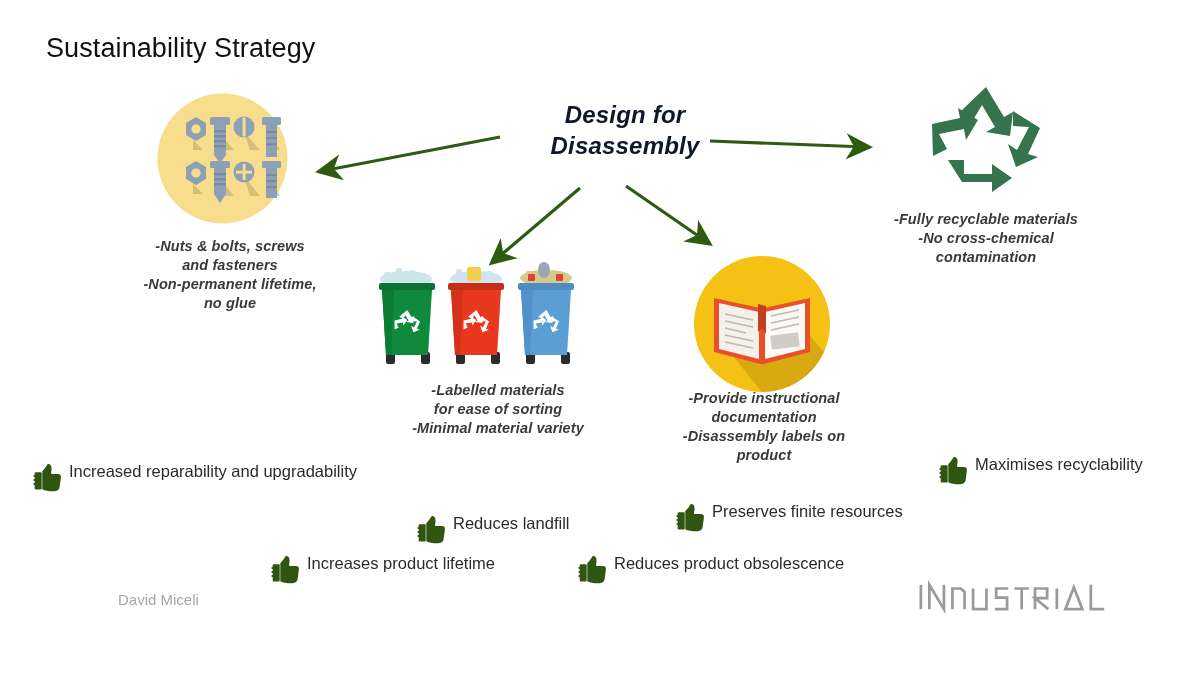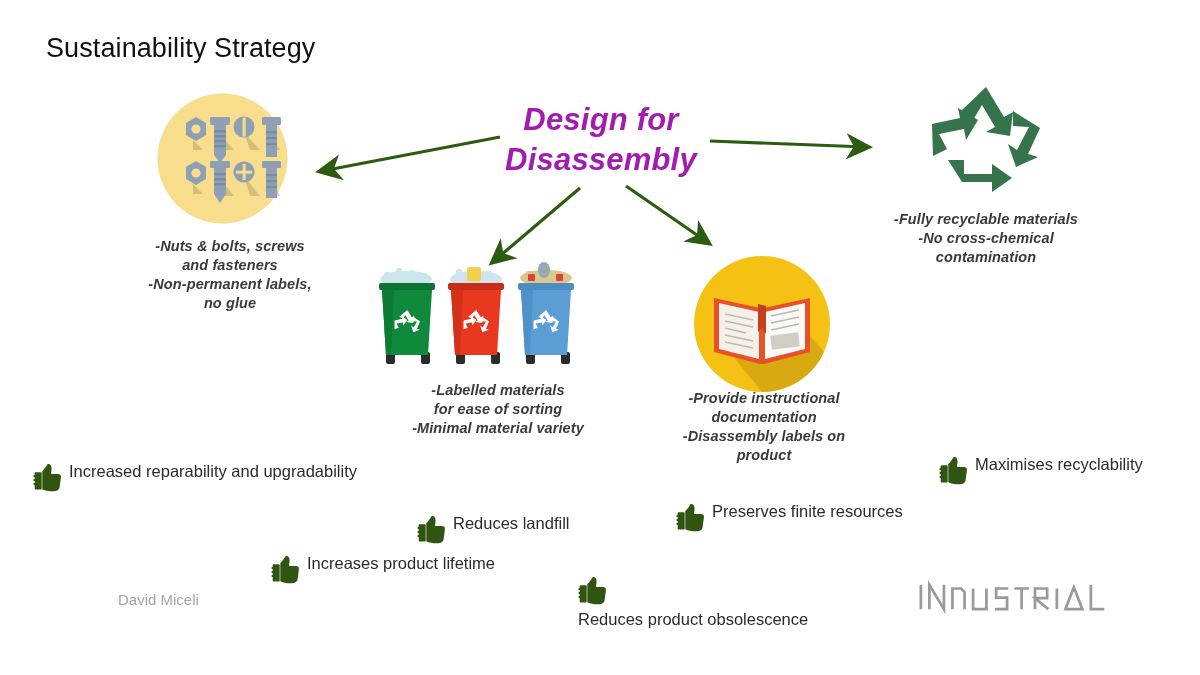--- a/index.html
+++ b/index.html
@@ -28,29 +28,29 @@
     top: 33px;
     font-size: 27px;
     font-weight: 400;
     color: #111111;
     letter-spacing: .1px;
     white-space: nowrap;
   }
 
   
   #center-heading {
-    left: 496px;
+    left: 520px;
     top: 100px;
     width: 210px;
     text-align: center;
-    font-size: 31px;
+    font-size: 24px;
     font-weight: 700;
     font-style: italic;
     line-height: 1.28;
-    color: #a21caf;
+    color: #0f172a;
     letter-spacing: .2px;
   }
 
   
   #arrows-layer {
     left: 0; top: 0;
     width: 1200px; height: 675px;
     pointer-events: none;
   }
 
@@ -197,21 +197,21 @@
       <g fill="#7a8ca1">
         <rect x="110" y="82" width="11" height="2.2"></rect>
         <rect x="110" y="88" width="11" height="2.2"></rect>
         <rect x="110" y="94" width="11" height="2.2"></rect>
       </g>
     </g>
   </svg>
   <div class="abs caption" id="fasteners-caption">
     <div>-Nuts &amp; bolts, screws</div>
     <div>and fasteners</div>
-    <div>-Non-permanent labels,</div>
+    <div>-Non-permanent lifetime,</div>
     <div>no glue</div>
   </div>
 
   <svg class="abs" id="recycle-icon" viewBox="0 0 140 120">
     <g fill="#35744c">
       <path d="M70 5 L88 35 L97 30 L94 54 L70 50 L79 45 L66 23 L57 38 L44 30 Z"></path>
       <path d="M16 42 L44 36 L42 26 L62 38 L50 58 L48 47 L23 52 L31 67 L17 74 Z"></path>
       <path d="M124 46 L112 72 L122 75 L100 85 L92 62 L101 68 L113 45 L97 44 L97 29 Z"></path>
       <path d="M28 96 L58 96 L58 106 L78 92 L58 78 L58 88 L30 88 L30 74 L14 74 Z" transform="translate(18,4)"></path>
     </g>
@@ -382,21 +382,21 @@
       <g fill="#2f5511">
         <path d="M14.5 1.2 C12.8 4.0 11.2 6.2 9.3 8.1 L9.3 26.2 C12.6 27.8 17.4 28.6 21.6 28.2 C24.6 27.9 26.3 26.6 26.6 24.2 L27.9 14.4 C28.2 12.2 27.0 11.0 24.8 11.0 L18.9 11.0 C18.2 11.0 17.8 10.5 18.0 9.8 C18.6 7.6 18.8 5.4 18.3 3.5 C17.8 1.5 16.2 0.3 14.5 1.2 Z"></path>
         <path d="M2.8 9.2 L7.6 9.2 C8.3 9.2 8.7 9.6 8.7 10.3 L8.7 25.4 C8.7 26.1 8.3 26.5 7.6 26.5 L2.8 26.5 C2.1 26.5 1.7 26.1 1.7 25.4 L1.7 10.3 C1.7 9.6 2.1 9.2 2.8 9.2 Z"></path>
         <rect x="0.4" y="12.0" width="3.6" height="2.1" rx="1"></rect>
         <rect x="0.4" y="16.0" width="3.6" height="2.1" rx="1"></rect>
         <rect x="0.4" y="20.0" width="3.6" height="2.1" rx="1"></rect>
       </g>
     </svg>
         <span class="btext">Increases product lifetime</span>
       </div>
-      <div class="abs benefit" style="left: 578px; top: 575px; flex-direction: column;">
+      <div class="abs benefit" style="left: 578px; top: 555px;">
         <svg viewBox="0 0 32 30" class="thumb">
       <g fill="#2f5511">
         <path d="M14.5 1.2 C12.8 4.0 11.2 6.2 9.3 8.1 L9.3 26.2 C12.6 27.8 17.4 28.6 21.6 28.2 C24.6 27.9 26.3 26.6 26.6 24.2 L27.9 14.4 C28.2 12.2 27.0 11.0 24.8 11.0 L18.9 11.0 C18.2 11.0 17.8 10.5 18.0 9.8 C18.6 7.6 18.8 5.4 18.3 3.5 C17.8 1.5 16.2 0.3 14.5 1.2 Z"></path>
         <path d="M2.8 9.2 L7.6 9.2 C8.3 9.2 8.7 9.6 8.7 10.3 L8.7 25.4 C8.7 26.1 8.3 26.5 7.6 26.5 L2.8 26.5 C2.1 26.5 1.7 26.1 1.7 25.4 L1.7 10.3 C1.7 9.6 2.1 9.2 2.8 9.2 Z"></path>
         <rect x="0.4" y="12.0" width="3.6" height="2.1" rx="1"></rect>
         <rect x="0.4" y="16.0" width="3.6" height="2.1" rx="1"></rect>
         <rect x="0.4" y="20.0" width="3.6" height="2.1" rx="1"></rect>
       </g>
     </svg>
         <span class="btext">Reduces product obsolescence</span>

